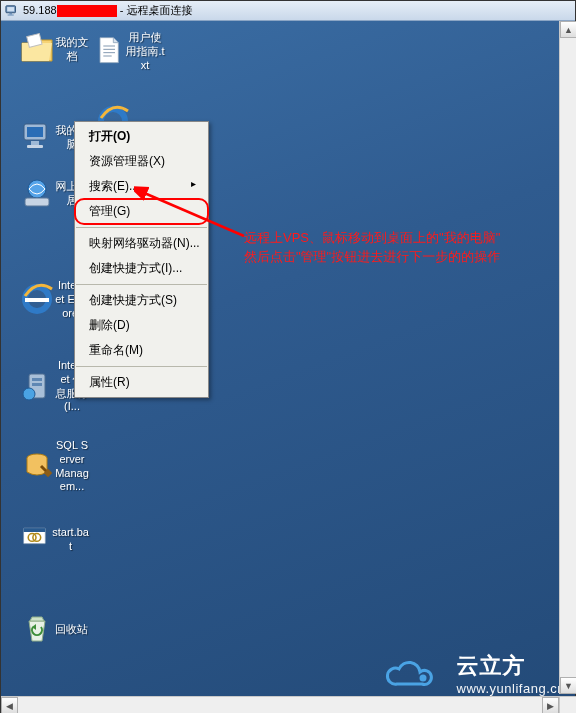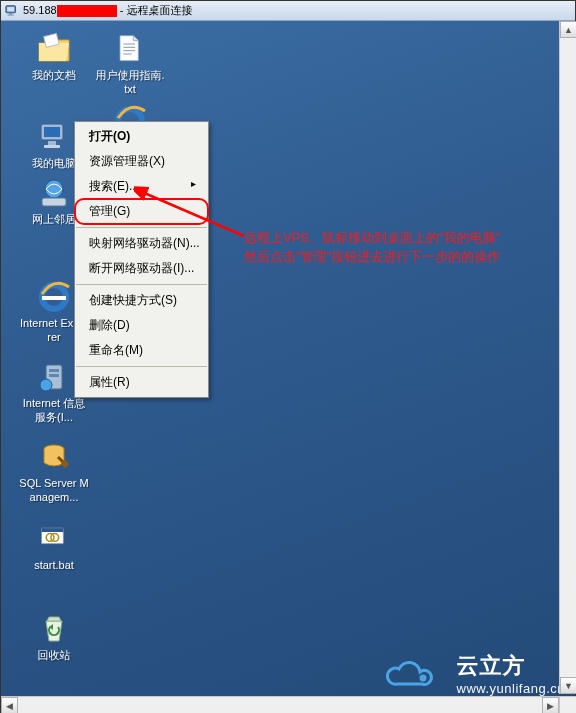--- a/index.html
+++ b/index.html
@@ -43,21 +43,21 @@
     .desktop {
       position: relative;
       width: 100%;
       height: calc(100% - 20px);
       background: linear-gradient(160deg, #3b6ea5 0%, #2f5b8f 40%, #234a78 100%);
     }
     .desktop-icon {
       position: absolute;
       width: 70px;
       display: flex;
-      flex-direction: column;
+      flex-direction: row;
       align-items: center;
       color: #fff;
       font-size: 11px;
       text-align: center;
       cursor: pointer;
     }
     .desktop-icon .icon-img {
       width: 36px; height: 36px;
       display: flex; align-items: center; justify-content: center;
       margin-bottom: 2px;
@@ -299,21 +299,21 @@
       </span>
     </div>
 
     <div class="context-menu">
       <div class="item bold">打开(O)</div>
       <div class="item">资源管理器(X)</div>
       <div class="item arrow">搜索(E)...</div>
       <div class="item highlighted">管理(G)</div>
       <div class="sep"></div>
       <div class="item">映射网络驱动器(N)...</div>
-      <div class="item">断开网络驱动器(I)...</div>
+      <div class="item">创建快捷方式(I)...</div>
       <div class="sep"></div>
       <div class="item">创建快捷方式(S)</div>
       <div class="item">删除(D)</div>
       <div class="item">重命名(M)</div>
       <div class="sep"></div>
       <div class="item">属性(R)</div>
     </div>
 
     <svg class="arrow-svg" viewBox="0 0 120 55">
       <defs>

